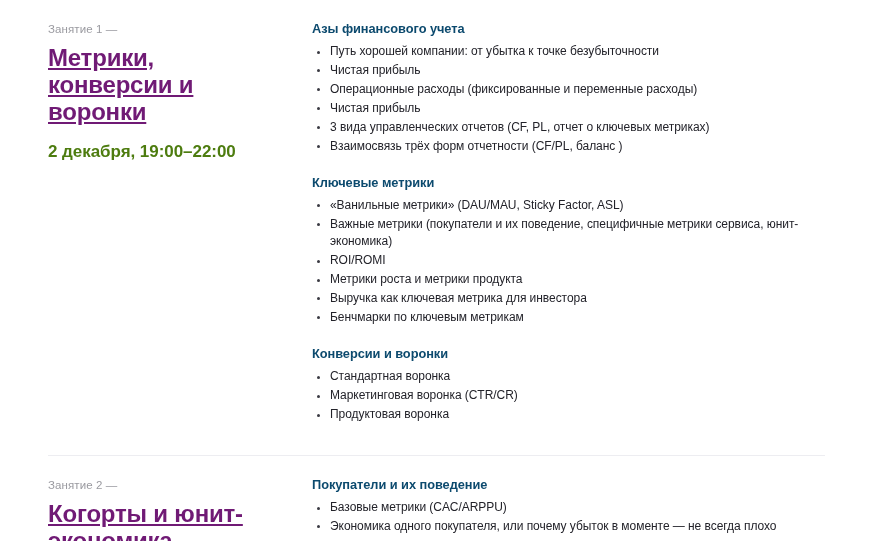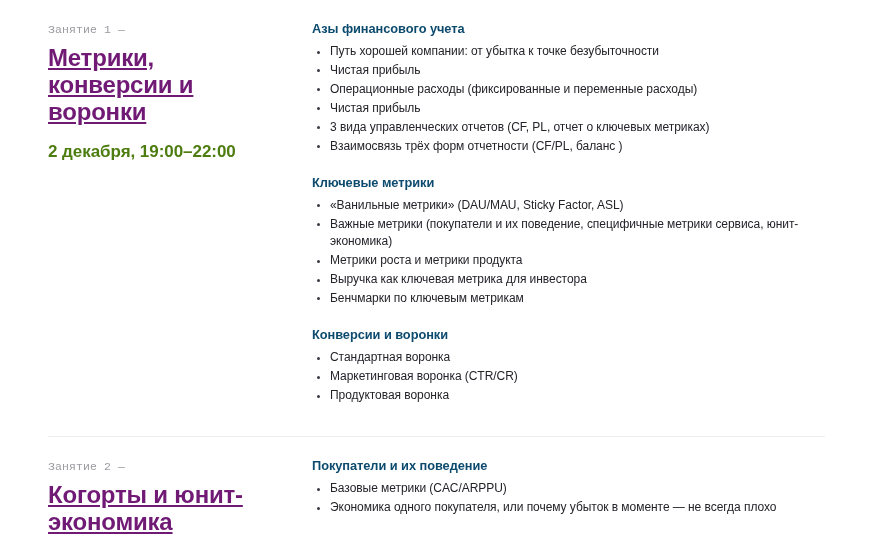--- a/index.html
+++ b/index.html
@@ -42,21 +42,20 @@
     padding-left: 0;
   }
 
   .lesson-eyebrow {
     font-size: 11.5px;
     line-height: 15px;
     color: #9a9aa0;
     font-weight: 400;
     letter-spacing: 0.1px;
     margin: 0 0 7px 0;
-    font-family: Liberation Mono, monospace;
   }
 
   .lesson-title {
     font-size: 24px;
     line-height: 27px;
     font-weight: 700;
     letter-spacing: -0.2px;
     color: #701a75;
     margin: 0 0 18px 0;
     max-width: 215px;
@@ -144,20 +143,21 @@
           <li>3 вида управленческих отчетов (CF, PL, отчет о ключевых метриках)</li>
           <li>Взаимосвязь трёх форм отчетности (CF/PL, баланс )</li>
         </ul>
       </div>
 
       <div class="topic-group">
         <h3 class="topic-heading">Ключевые метрики</h3>
         <ul class="topic-list">
           <li>«Ванильные метрики» (DAU/MAU, Sticky Factor, ASL)</li>
           <li>Важные метрики (покупатели и их поведение, специфичные метрики сервиса, юнит-экономика)</li>
+          <li>ROI/ROMI</li>
           <li>Метрики роста и метрики продукта</li>
           <li>Выручка как ключевая метрика для инвестора</li>
           <li>Бенчмарки по ключевым метрикам</li>
         </ul>
       </div>
 
       <div class="topic-group">
         <h3 class="topic-heading">Конверсии и воронки</h3>
         <ul class="topic-list">
           <li>Стандартная воронка</li>

